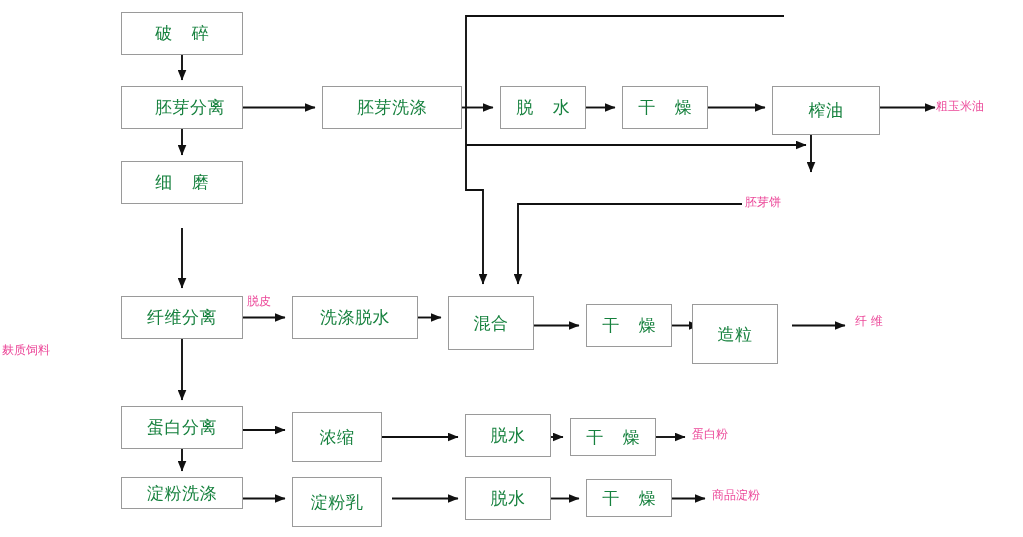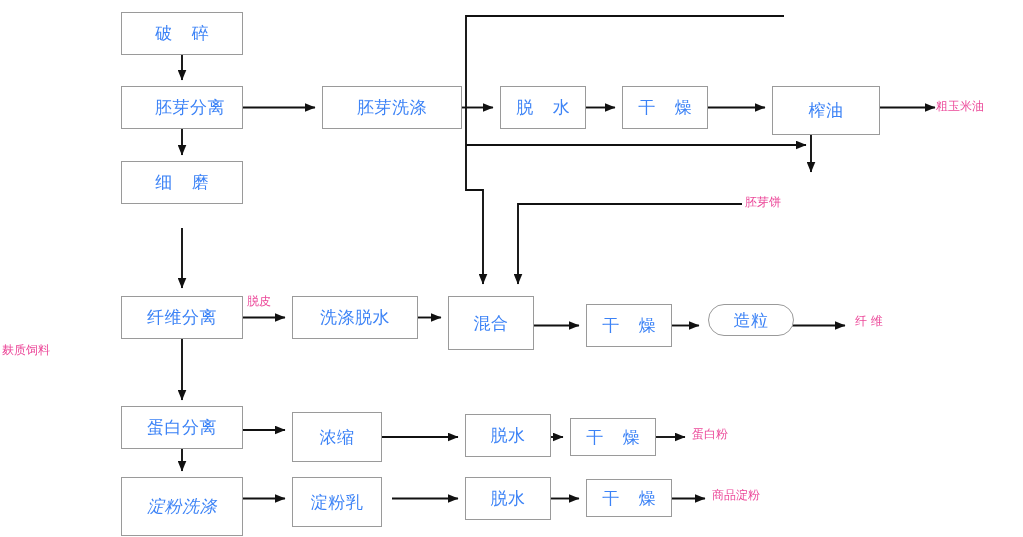--- a/index.html
+++ b/index.html
@@ -25,21 +25,21 @@
     height: 537px;
   }
   .node {
     position: absolute;
     box-sizing: border-box;
     border: 1px solid #9a9a9a;
     background: #ffffff;
     display: flex;
     align-items: center;
     justify-content: center;
-    color: #3b82f6;
+    color: #15803d;
     font-size: 17px;
     line-height: 1;
     letter-spacing: 0.5px;
     white-space: nowrap;
   }
   .node.spaced {
     letter-spacing: 7px;
     text-indent: 7px;
   }
   .freetext {
@@ -127,26 +127,26 @@
       <div class="node" style="left: 121px; top: 86px; width: 122px; height: 43px; padding-left: 16px;">胚芽分离</div>
       <div class="node spaced" style="left: 121px; top: 161px; width: 122px; height: 43px;">细  磨</div>
       <div class="node" style="left: 322px; top: 86px; width: 140px; height: 43px;">胚芽洗涤</div>
       <div class="node spaced" style="left: 500px; top: 86px; width: 86px; height: 43px;">脱  水</div>
       <div class="node spaced" style="left: 622px; top: 86px; width: 86px; height: 43px;">干  燥</div>
       <div class="node" style="left: 772px; top: 86px; width: 108px; height: 49px;">榨油</div>
       <div class="node" style="left: 121px; top: 296px; width: 122px; height: 43px;">纤维分离</div>
       <div class="node" style="left: 292px; top: 296px; width: 126px; height: 43px;">洗涤脱水</div>
       <div class="node" style="left: 448px; top: 296px; width: 86px; height: 54px;">混合</div>
       <div class="node spaced" style="left: 586px; top: 304px; width: 86px; height: 43px;">干  燥</div>
-      <div class="node" style="left: 708px; top: 304px; width: 86px; height: 32px; border-radius: 20px;">造粒</div>
+      <div class="node" style="left: 692px; top: 304px; width: 86px; height: 60px;">造粒</div>
       <div class="node" style="left: 121px; top: 406px; width: 122px; height: 43px;">蛋白分离</div>
       <div class="node" style="left: 292px; top: 412px; width: 90px; height: 50px;">浓缩</div>
       <div class="node" style="left: 465px; top: 414px; width: 86px; height: 43px;">脱水</div>
       <div class="node spaced" style="left: 570px; top: 418px; width: 86px; height: 38px;">干  燥</div>
-      <div class="node" style="left: 121px; top: 477px; width: 122px; height: 59px; font-style: italic;">淀粉洗涤</div>
+      <div class="node" style="left: 121px; top: 477px; width: 122px; height: 32px;">淀粉洗涤</div>
       <div class="node" style="left: 292px; top: 477px; width: 90px; height: 50px;">淀粉乳</div>
       <div class="node" style="left: 465px; top: 477px; width: 86px; height: 43px;">脱水</div>
       <div class="node spaced" style="left: 586px; top: 479px; width: 86px; height: 38px;">干  燥</div>
     </div>
   <div id="labels">
       <div class="freetext" style="left: 936px; top: 100px;">粗玉米油</div>
       <div class="freetext" style="left: 745px; top: 196px;">胚芽饼</div>
       <div class="freetext" style="left: 855px; top: 315px;">纤 维</div>
       <div class="freetext" style="left: 2px; top: 344px;">麸质饲料</div>
       <div class="freetext" style="left: 692px; top: 428px;">蛋白粉</div>

